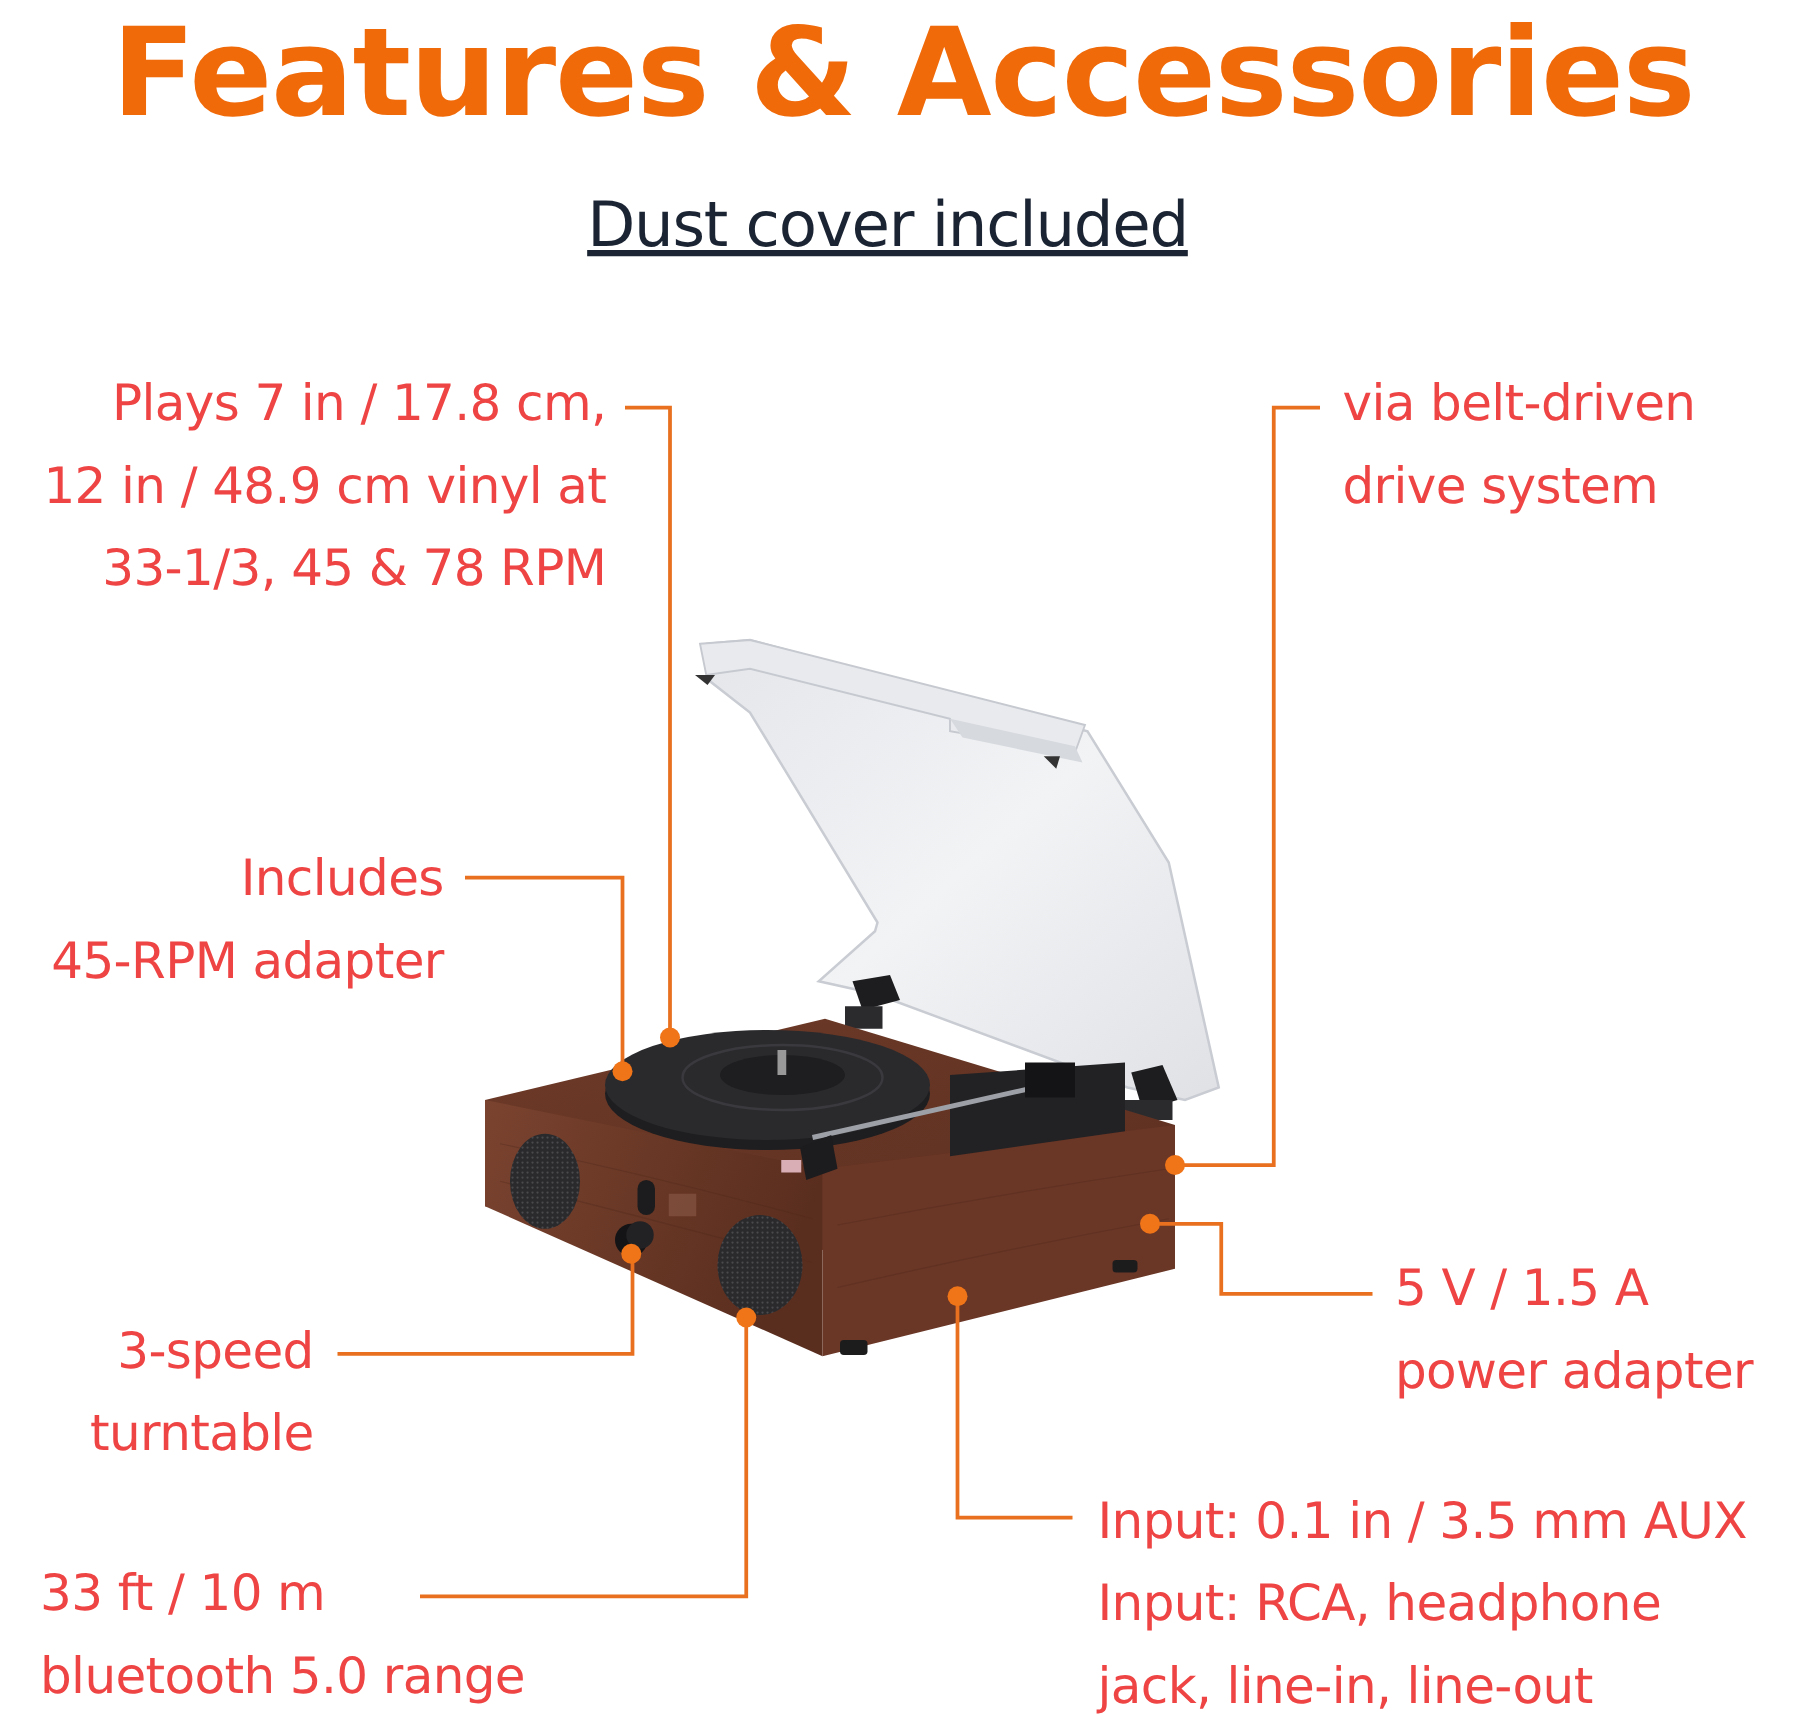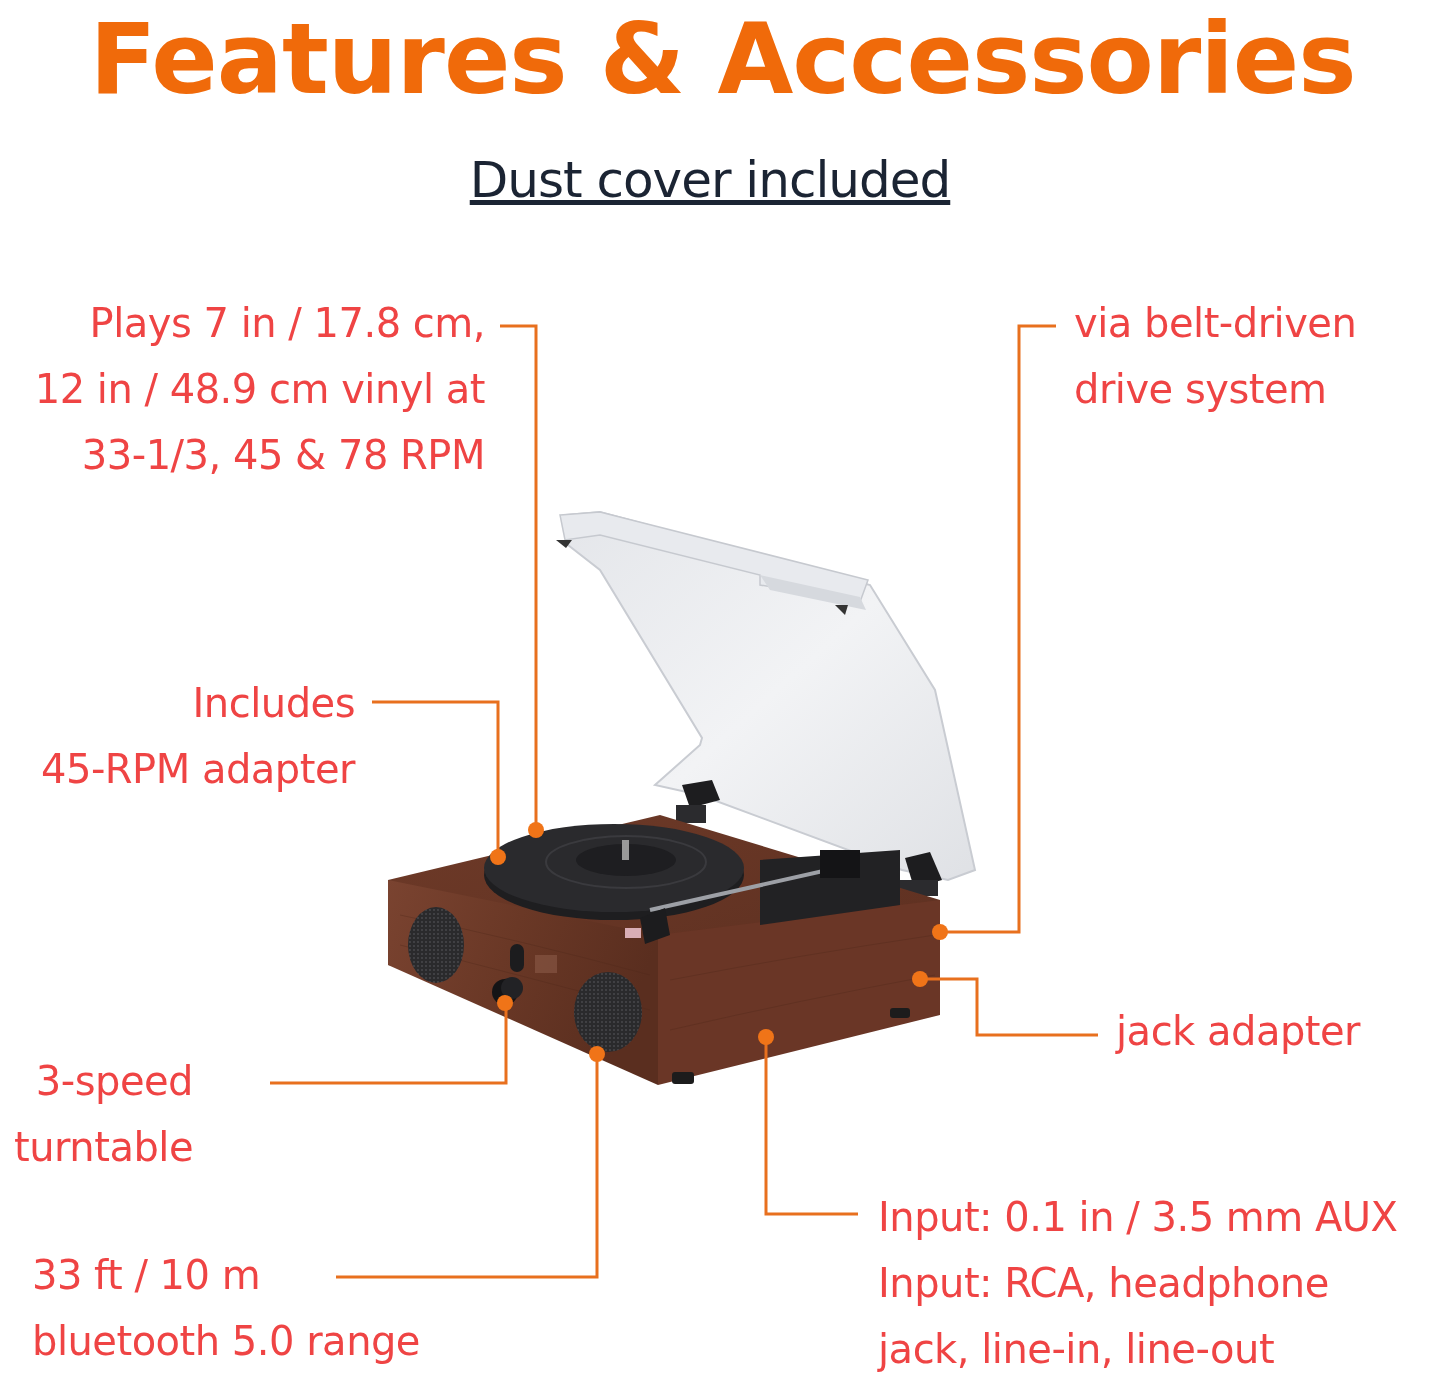--- a/index.html
+++ b/index.html
@@ -25,37 +25,38 @@
   <div>Plays 7 in / 17.8 cm,</div>
   <div>12 in / 48.9 cm vinyl at</div>
   <div>33-1/3, 45 &amp; 78 RPM</div>
 </div>
 
 <div class="label right-align" style="right: 1090px; top: 670px;">
   <div>Includes</div>
   <div>45-RPM adapter</div>
 </div>
 
-<div class="label right-align" style="right: 1252px; top: 1048px;">
+<div class="label right-align" style="right: 1194px; top: 1048px;">
   <div>3-speed</div>
   <div>turntable</div>
 </div>
 
 <div class="label" style="left: 32px; top: 1242px;">
   <div>33 ft / 10 m</div>
   <div>bluetooth 5.0 range</div>
 </div>
 
 <div class="label" style="left: 1074px; top: 290px;">
   <div>via belt-driven</div>
   <div>drive system</div>
 </div>
 
 <div class="label" style="left: 1116px; top: 998px;">
-  <div>jack adapter</div>
+  <div>5 V / 1.5 A</div>
+  <div>power adapter</div>
 </div>
 
 <div class="label" style="left: 878px; top: 1184px;">
   <div>Input: 0.1 in / 3.5 mm AUX</div>
   <div>Input: RCA, headphone</div>
   <div>jack, line-in, line-out</div>
 </div>
 
 <svg class="overlay" width="1445" height="1376" viewBox="0 0 1445 1376">
   <defs>

